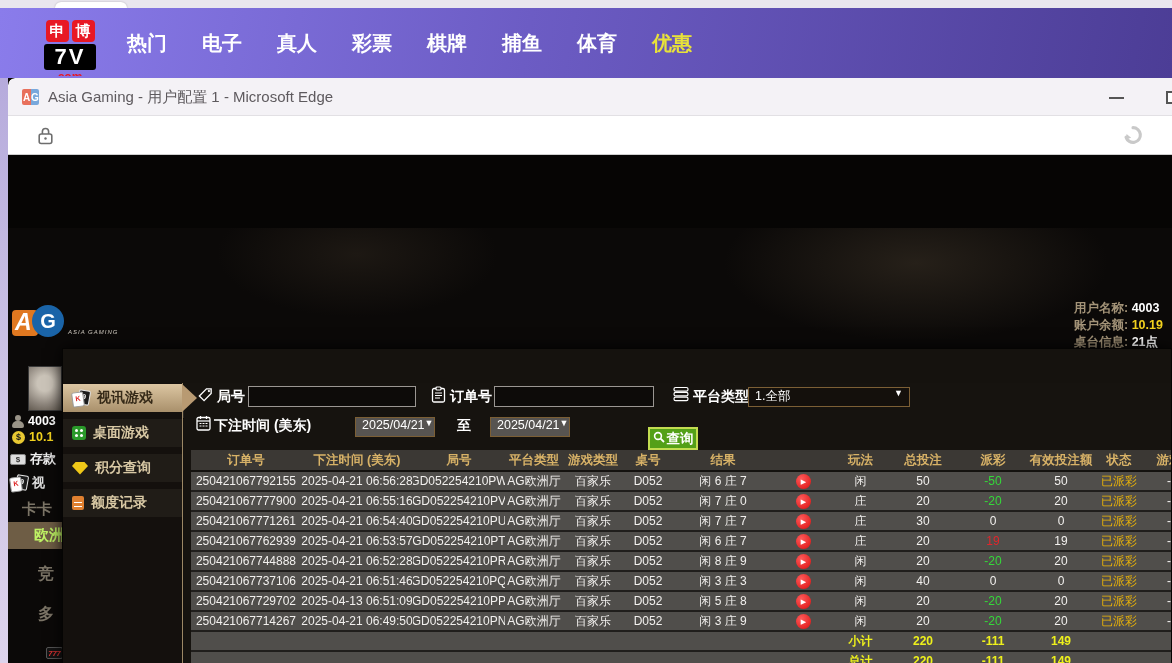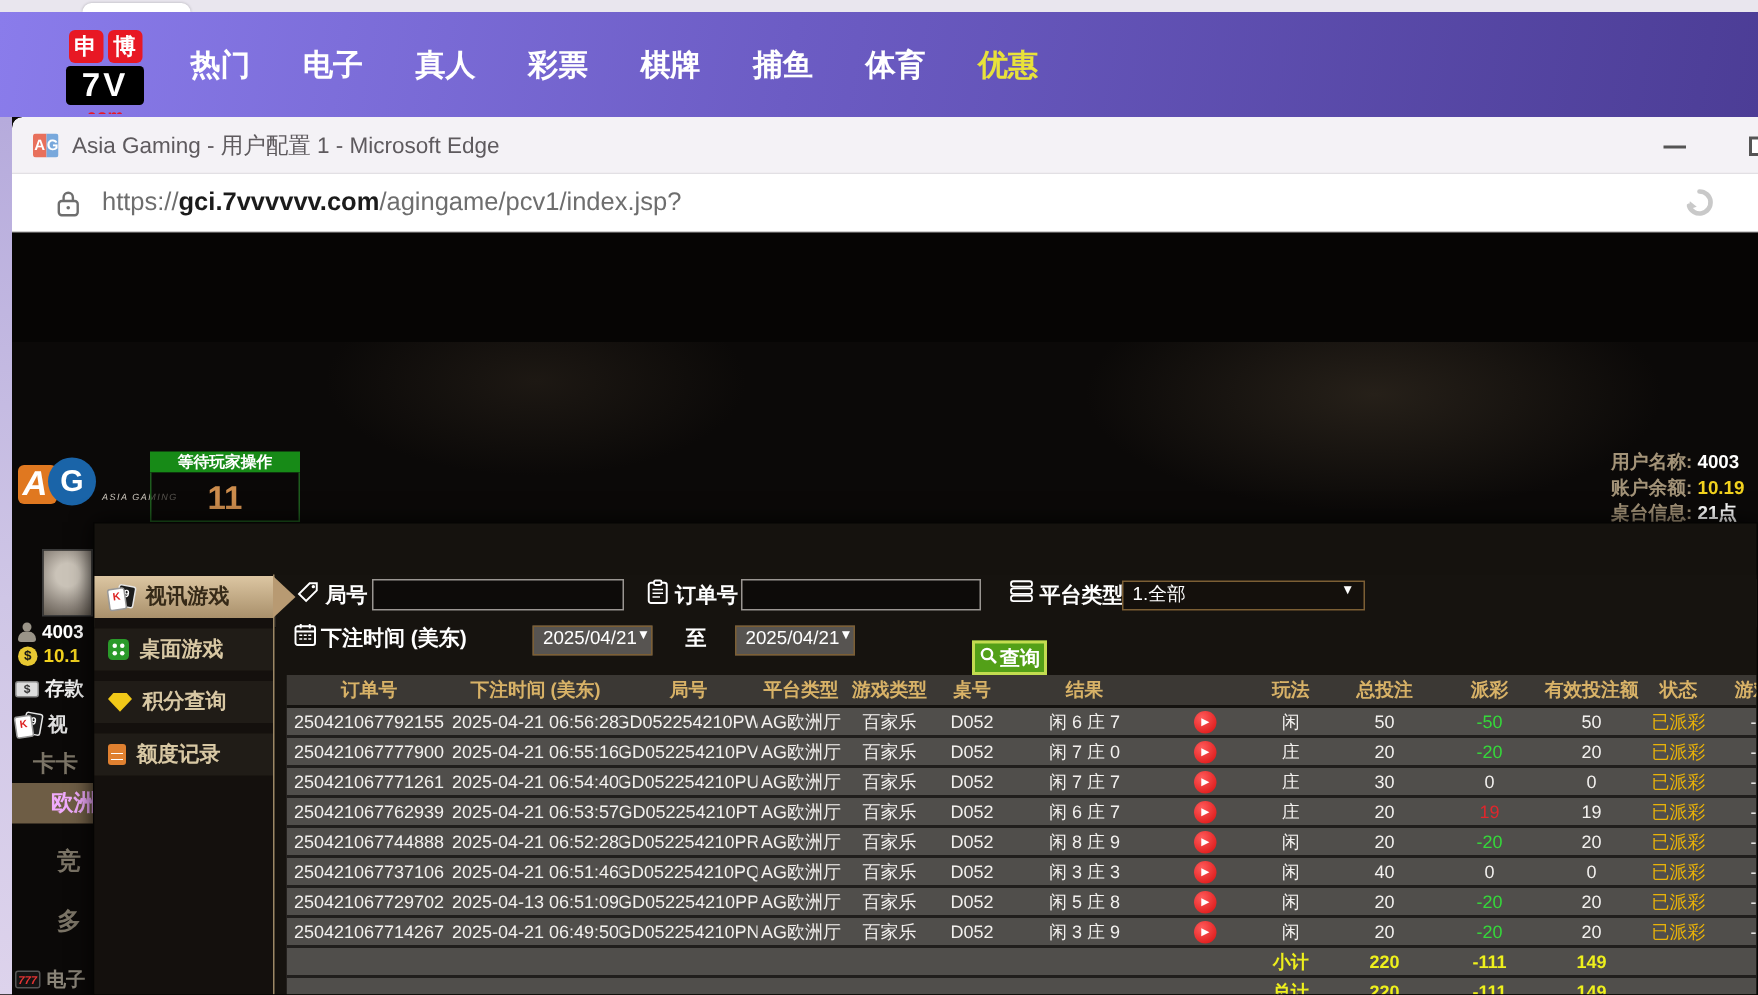--- a/index.html
+++ b/index.html
@@ -73,38 +73,38 @@
   
   .frags{position:absolute;left:0;top:138px;width:58px;height:370px;overflow:hidden;}
   .frag{position:absolute;display:flex;align-items:center;gap:4px;color:#b9b2a4;font-size:12.5px;font-weight:bold;white-space:nowrap;cursor:pointer;}
   .avatar{position:absolute;left:20px;top:0;width:34px;height:45px;border:1px solid #3a3a3a;
     background:radial-gradient(circle at 50% 38%,#cac3b8 25%,#8d857c 68%,#645c52);}
   .frag-0{left:4px;top:48px;color:#fff;}
   .frag-1{left:4px;top:64px;color:#f2d21e;}
   .frag-2{left:2px;top:84px;color:#eee;font-size:13px;}
   .frag-3{left:2px;top:108px;color:#ddd;font-size:13px;}
   .frag-4{left:14px;top:134px;color:#7b7466;font-size:15px;}
-  .frag-5{left:0;top:156px;width:58px;height:27px;background:#6e5d45;color:#f0abfc;font-size:15px;justify-content:flex-end;padding-right:2px;}
+  .frag-5{left:0;top:156px;width:58px;height:27px;background:#6e5d45;color:#bef264;font-size:15px;justify-content:flex-end;padding-right:2px;}
   .frag-6{left:30px;top:198px;color:#7b7466;font-size:16px;}
   .frag-7{left:30px;top:238px;color:#7b7466;font-size:16px;}
   .frag-8{left:2px;top:278px;color:#8a8478;font-size:13px;}
   .fi{display:inline-flex;align-items:center;justify-content:center;flex:none;}
   .fi-user-icon{width:12px;height:13px;position:relative;}
   .fi-user-icon::before{content:"";position:absolute;left:3px;top:0;width:6px;height:6px;border-radius:50%;background:#9a9488;}
   .fi-user-icon::after{content:"";position:absolute;left:0;top:6px;width:12px;height:7px;border-radius:5px 5px 2px 2px;background:#9a9488;}
   .fi-moneybag-icon{width:13px;height:13px;border-radius:50%;background:#e8c832;color:#1a1a1a;font-size:9px;font-weight:bold;}
   .fi-deposit-icon{width:16px;height:11px;background:#ddd;border:1px solid #888;border-radius:2px;color:#333;font-size:8px;font-weight:bold;}
   
   .icon-cards{position:relative;width:18px;height:16px;flex:none;}
   .icon-cards::after{content:"9";position:absolute;right:0;top:0;width:10px;height:13px;background:#1c1c1c;
     border:1px solid #e8e8e8;border-radius:2px;color:#fff;font-size:7px;line-height:11px;text-align:center;transform:rotate(10deg);}
   .icon-cards::before{content:"K";position:absolute;left:0;top:2px;width:10px;height:13px;background:#fff;
     border:1px solid #999;border-radius:2px;color:#d22;font-size:7px;font-weight:bold;line-height:11px;text-align:center;transform:rotate(-8deg);z-index:1;}
   .icon-slot{width:17px;height:12px;background:#141414;border:1px solid #555;border-radius:2px;color:#e23333;
-    font-size:7.5px;font-weight:bold;font-style:italic;display:flex;align-items:center;justify-content:center;flex:none;}
+    font-size:7.5px;font-weight:bold;font-style:italic;display:flex;align-items:center;justify-content:center;flex:none;margin-left:36px;}
   .icon-dice{position:relative;width:14px;height:14px;background:#2a9a2a;border-radius:3px;flex:none;}
   .icon-dice::before{content:"";position:absolute;left:3px;top:3px;width:3px;height:3px;border-radius:50%;background:#fff;
     box-shadow:5px 0 0 #fff,0 5px 0 #fff,5px 5px 0 #fff;}
   .icon-diamond{width:16px;height:13px;background:#f0c818;clip-path:polygon(25% 0,75% 0,100% 35%,50% 100%,0 35%);flex:none;}
   .icon-doc{width:12px;height:14px;background:#e08030;border-radius:2px;flex:none;
     background-image:repeating-linear-gradient(#e08030 0 3px,#fff 3px 4px);background-size:8px 100%;background-position:2px 3px;background-repeat:no-repeat;}
 
   
   .dialog{position:absolute;left:54px;top:120px;width:1110px;height:388px;background:#15120e;
     border:1px solid #050403;box-shadow:0 0 14px rgba(0,0,0,.85);}
@@ -192,40 +192,35 @@
       <span class="btn-max"></span>
     </div>
     <div class="urlbar">
       <span class="lock">
         <svg width="15" height="19" viewBox="0 0 15 19">
             <rect x="1.2" y="8" width="12.6" height="9.5" rx="2" fill="none" stroke="#6e6e6e" stroke-width="1.6"></rect>
             <path d="M4.4 8V5.6a3.1 3.1 0 0 1 6.2 0V8" fill="none" stroke="#6e6e6e" stroke-width="1.6"></path>
             <circle cx="7.5" cy="12.5" r="1.2" fill="#6e6e6e"></circle>
           </svg>
       </span>
-      <span class="url"><span>https://</span><span class="dom">gci.7vvvvvv.com</span><span>/agingame/pcv1/index.jsp?</span></span>
       <span class="edge-swirl">
         <svg width="22" height="22" viewBox="0 0 24 24">
             <path d="M12 4a8 8 0 1 1-7.6 10.4" stroke="#c9c9c9" stroke-width="3.4" fill="none" stroke-linecap="round"></path>
             <path d="M4 17l1-6 5 4z" fill="#c9c9c9"></path>
           </svg>
       </span>
     </div>
 
     <div class="content">
       <div class="gamebg">
         <div class="aglogo">
           <span class="sq"></span>
           <span class="ga">A</span>
           <span class="gc">G</span>
           <span class="bt">ASIA GAMING</span>
-        </div>
-        <div class="waitbox">
-          <div class="wait-head">等待玩家操作</div>
-          <div class="wait-body">11</div>
         </div>
         <div class="uinfo" id="uinfo">
             <div class="row">
     <span class="lab">用户名称:</span>
     <span class="v-white">4003</span>
   </div>
             <div class="row">
     <span class="lab">账户余额:</span>
     <span class="v-yellow">10.19</span>
   </div>

